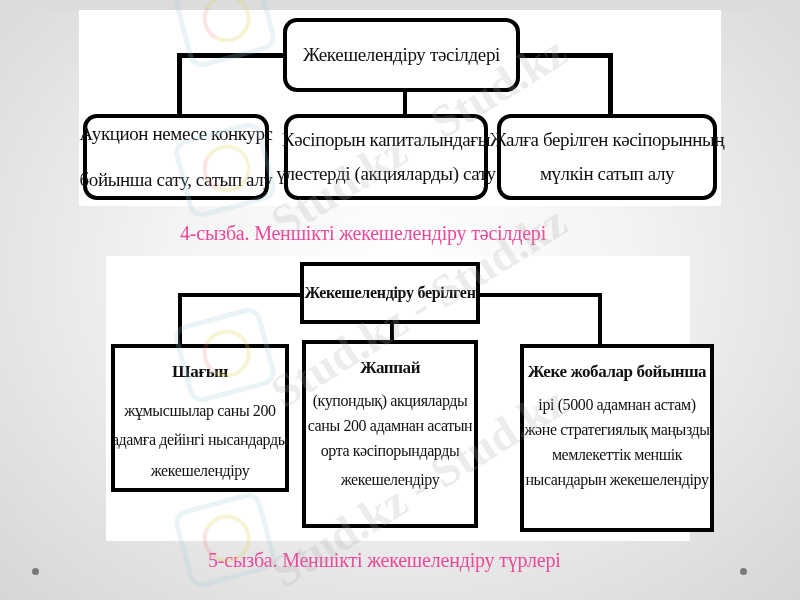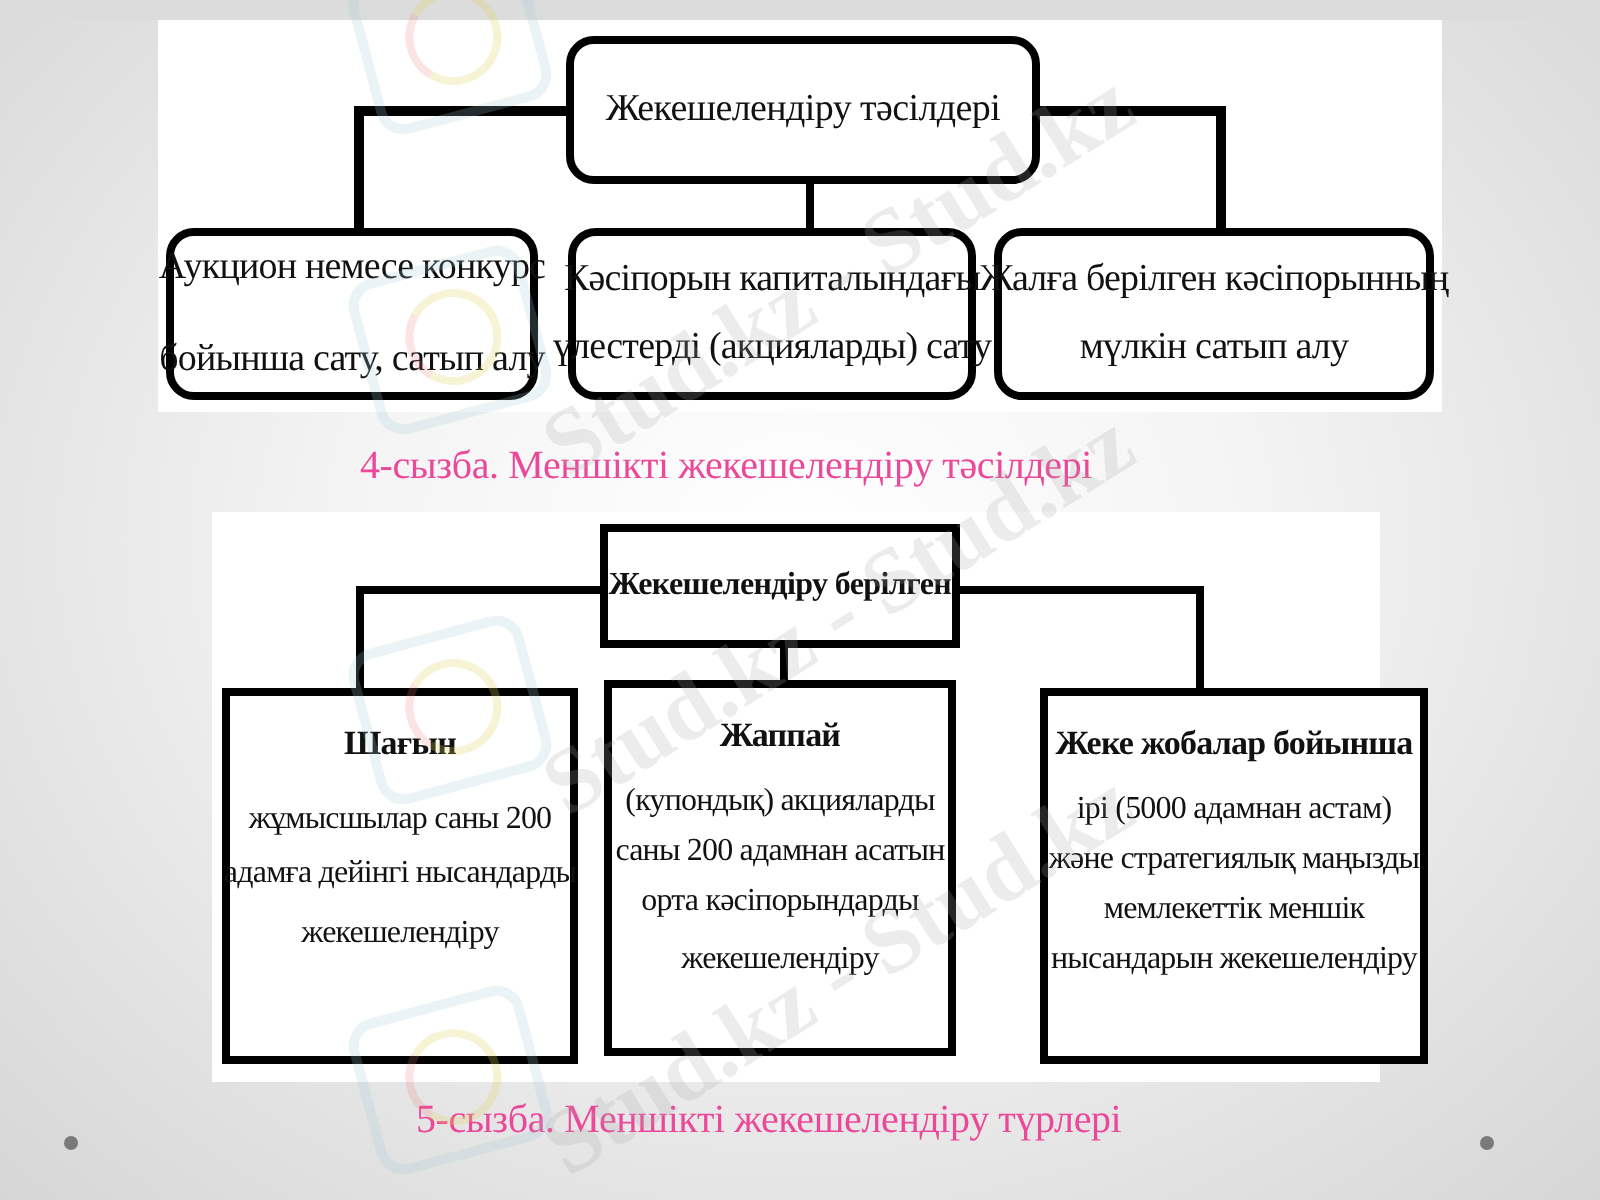--- a/index.html
+++ b/index.html
@@ -150,21 +150,21 @@
 
   <div class="line" style="left:72px; top:37px; width:424px; height:4px;"></div>
   <div class="line" style="left:72px; top:37px; width:4px; height:52px;"></div>
   <div class="line" style="left:492px; top:37px; width:4px; height:52px;"></div>
   <div class="line" style="left:284px; top:66px; width:4px; height:23px;"></div>
 
   <div class="node square d2-root" style="left:194px; top:6px; width:180px; height:62px;">
     <span>Жекешелендіру берілген</span>
   </div>
 
-  <div class="node square d2-child" style="left:5px; top:88px; width:178px; height:188px;">
+  <div class="node square d2-child" style="left:5px; top:88px; width:178px; height:148px;justify-content:space-between;">
     <span class="title" style="margin-bottom:14px;">Шағын</span>
     <span class="body-line" style="line-height:27px;">жұмысшылар саны 200</span>
     <span class="body-line" style="line-height:27px;">адамға дейінгі нысандарды</span>
     <span class="body-line" style="line-height:34px;">жекешелендіру</span>
   </div>
 
   <div class="node square d2-child" style="left:196px; top:84px; width:176px; height:188px;">
     <span class="title">Жаппай</span>
     <span class="body-line">(купондық) акцияларды</span>
     <span class="body-line">саны 200 адамнан асатын</span>

